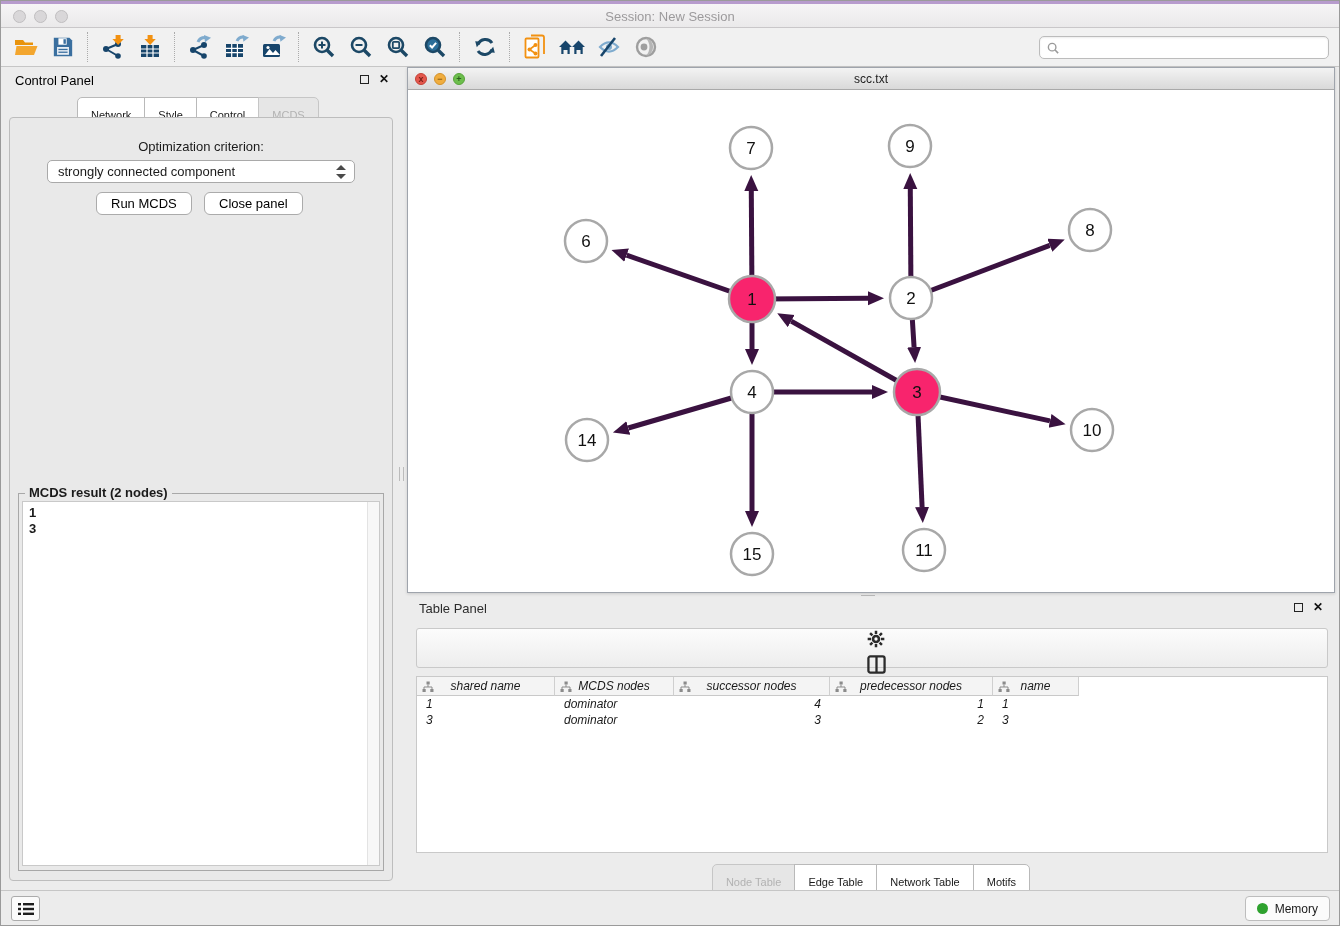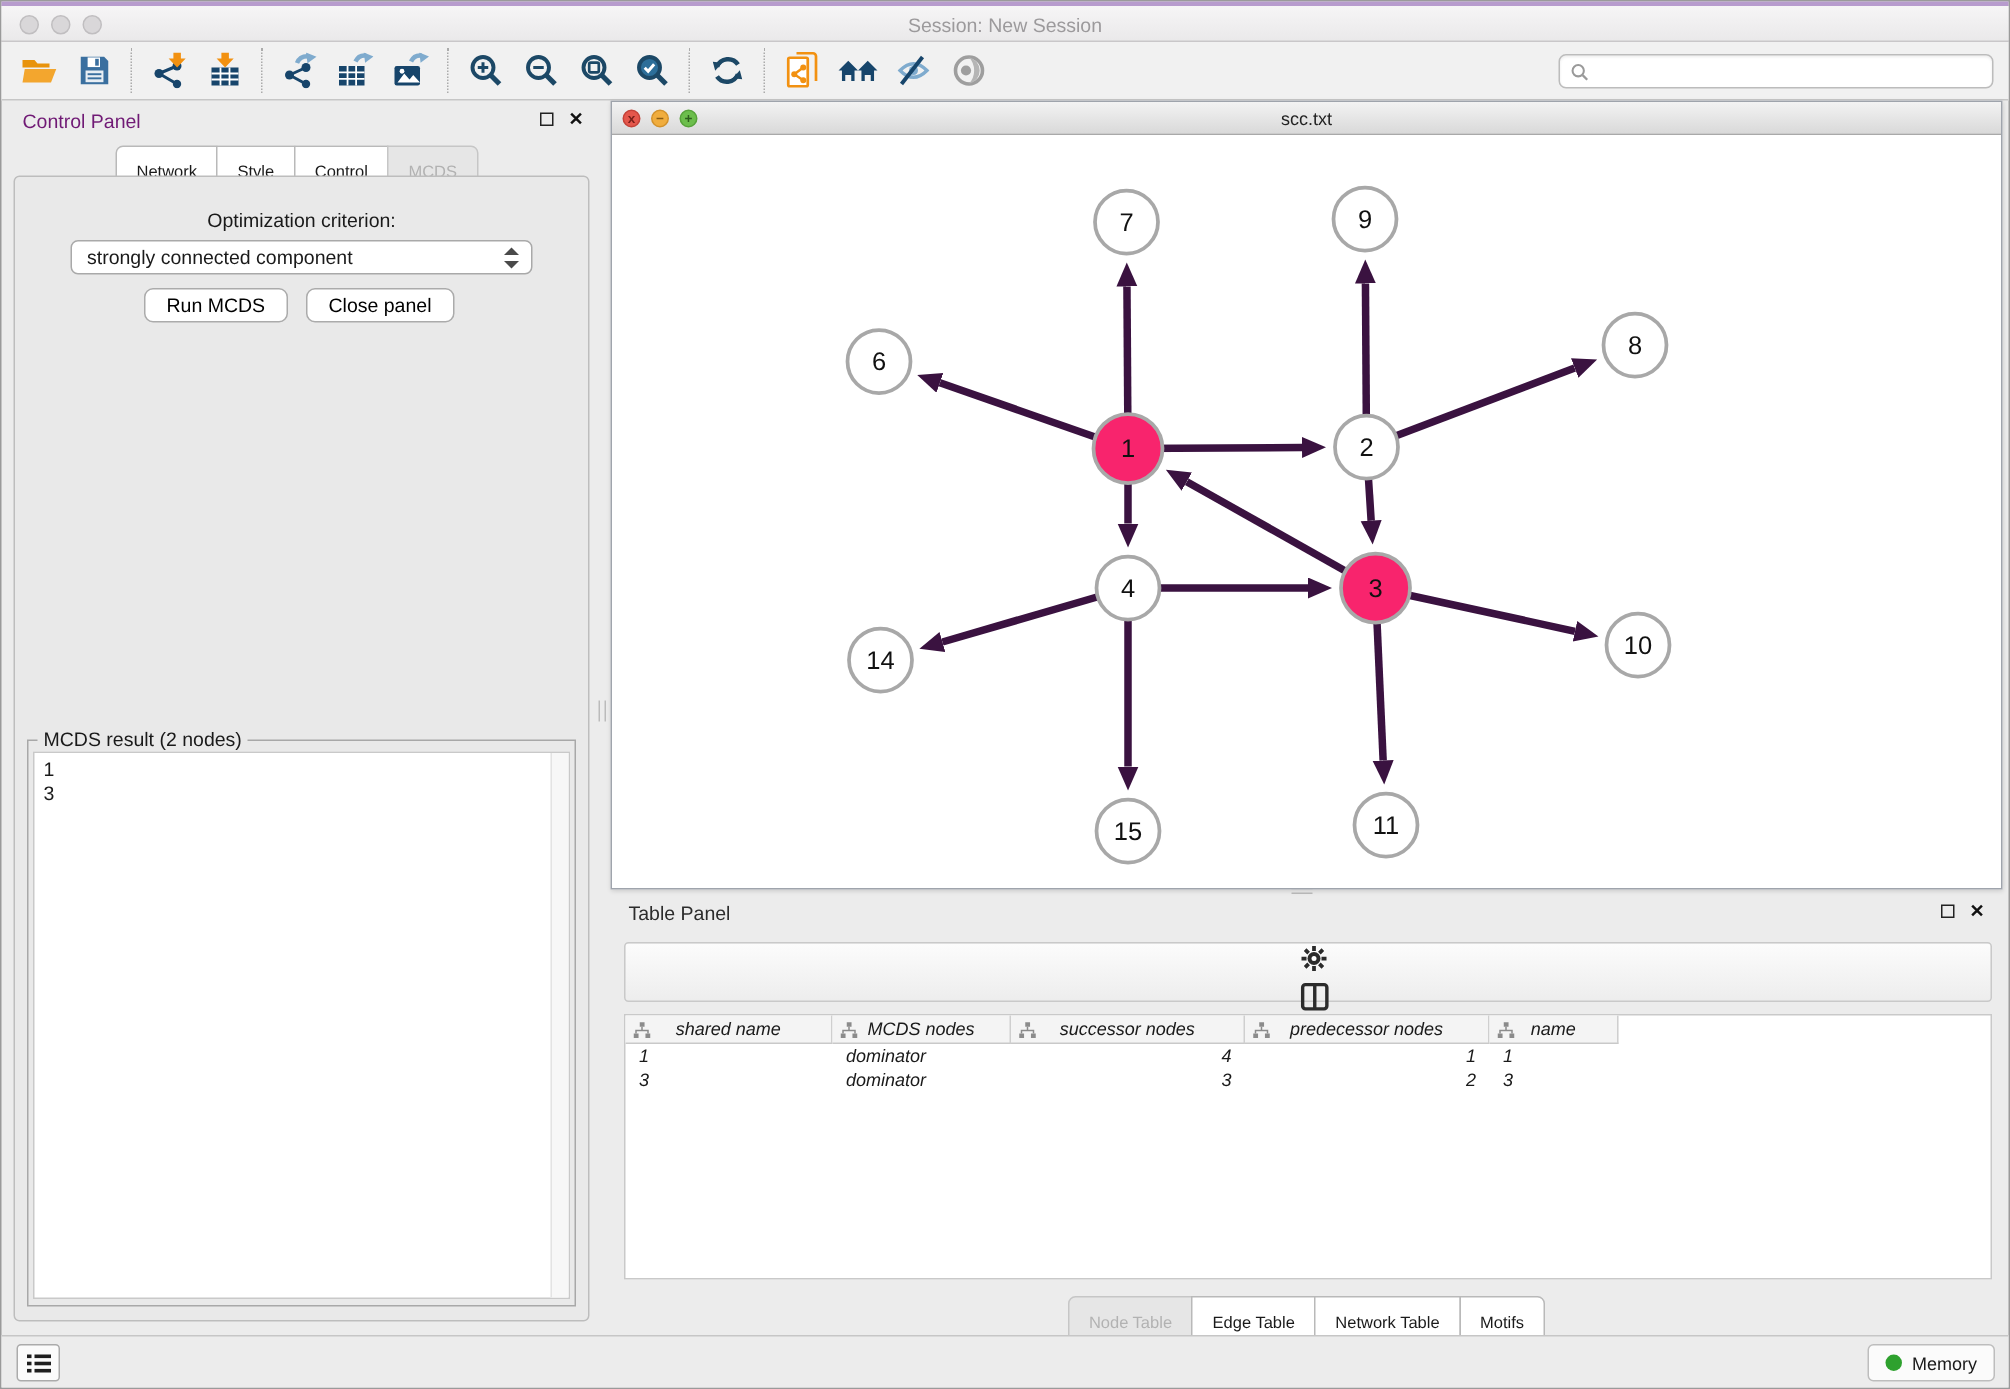--- a/index.html
+++ b/index.html
@@ -17,21 +17,21 @@
   
   .toolbar { position:absolute; left:0; top:27px; width:100%; height:39px; background:#F1F1F1;
     border-bottom:1px solid #C6C6C6; display:flex; align-items:center; padding-left:6px; }
   .tbtn { width:37px; height:34px; display:flex; align-items:center; justify-content:center; cursor:default; }
   .tsep { width:1px; height:30px; border-left:1px dotted #ABABAB; margin:0 6px; }
   .searchbox { position:absolute; right:10px; top:8px; width:290px; height:23px; background:#fff;
     border:1px solid #BCBCBC; border-radius:5px; display:flex; align-items:center; padding:0 7px; box-shadow:inset 0 1px 2px rgba(0,0,0,.08); }
   .searchbox input { border:none; outline:none; flex:1; font-size:12px; background:transparent; margin-left:5px; }
 
   
-  .cpanel-head { position:absolute; left:14px; top:72px; font-size:13px; color:#701a75; }
+  .cpanel-head { position:absolute; left:14px; top:72px; font-size:13px; color:#000000; }
   .panel-ctl { position:absolute; display:flex; gap:10px; align-items:center; }
   .mini-square { width:9px; height:9px; border:1.5px solid #222; display:inline-block; }
   .mini-x { font-size:12px; font-weight:bold; color:#111; line-height:9px; }
   .seg { display:flex; }
   .seg .tab { height:35px; padding:0 13px; font-size:11px; background:#fff; border:1px solid #B9B9B9;
     margin-left:-1px; display:flex; align-items:center; color:#1a1a1a; }
   .seg .tab:first-child { border-radius:5px 0 0 5px; margin-left:0; }
   .seg .tab:last-child { border-radius:0 5px 5px 0; }
   .seg .tab.active { background:#E6E6E6; color:#B2B2B2; border-color:#C6C6C6; }
   .cp-tabs { position:absolute; left:76px; top:96px; }
@@ -39,21 +39,21 @@
     border:1px solid #BDBDBD; border-radius:4px; }
   .opt-label { position:absolute; left:0; width:100%; top:21px; text-align:center; font-size:13px; }
   .opt-select { position:absolute; left:37px; top:42px; width:308px; height:23px; background:#fff;
     border:1px solid #A9A9A9; border-radius:5px; font-size:13px; display:flex; align-items:center; padding:0 10px; }
   .stepper { position:absolute; right:8px; top:4px; width:10px; height:14px; }
   .stepper i { position:absolute; left:0; width:0; height:0; border-left:5px solid transparent; border-right:5px solid transparent; }
   .stepper .up { top:0; border-bottom:5px solid #4a4a4a; }
   .stepper .dn { bottom:0; border-top:5px solid #4a4a4a; }
   .cp-btn { position:absolute; top:74px; height:23px; background:#fff; border:1px solid #ABABAB;
     border-radius:6px; font-size:13px; font-family:"Liberation Sans",sans-serif; padding:0 14px; }
-  .fieldset { position:absolute; left:8px; top:375px; width:366px; height:378px; border:1px solid #A8A8A8; }
+  .fieldset { position:absolute; left:8px; top:375px; width:366px; height:378px; border:1px solid #A8A8A8;font-weight:bold; }
   .fieldset .legend { position:absolute; left:6px; top:-9px; background:#E9E9E9; padding:0 4px; font-size:13px; }
   .fieldset .inner { position:absolute; left:3px; right:3px; top:7px; bottom:4px; background:#fff; border:1px solid #C9C9C9; }
   .result-text { position:absolute; left:6px; top:3px; font-size:13px; line-height:16px; white-space:pre; }
   .vscroll { position:absolute; right:0; top:0; bottom:0; width:12px; background:#F7F7F7; border-left:1px solid #E3E3E3; }
 
   
   .vsplit-handle { position:absolute; left:398px; top:466px; width:5px; height:14px;
     border-left:1px solid #bbb; border-right:1px solid #bbb; }
   .hsplit-handle { position:absolute; left:860px; top:591px; width:14px; height:4px;
     border-top:1px solid #bbb; border-bottom:1px solid #bbb; }

